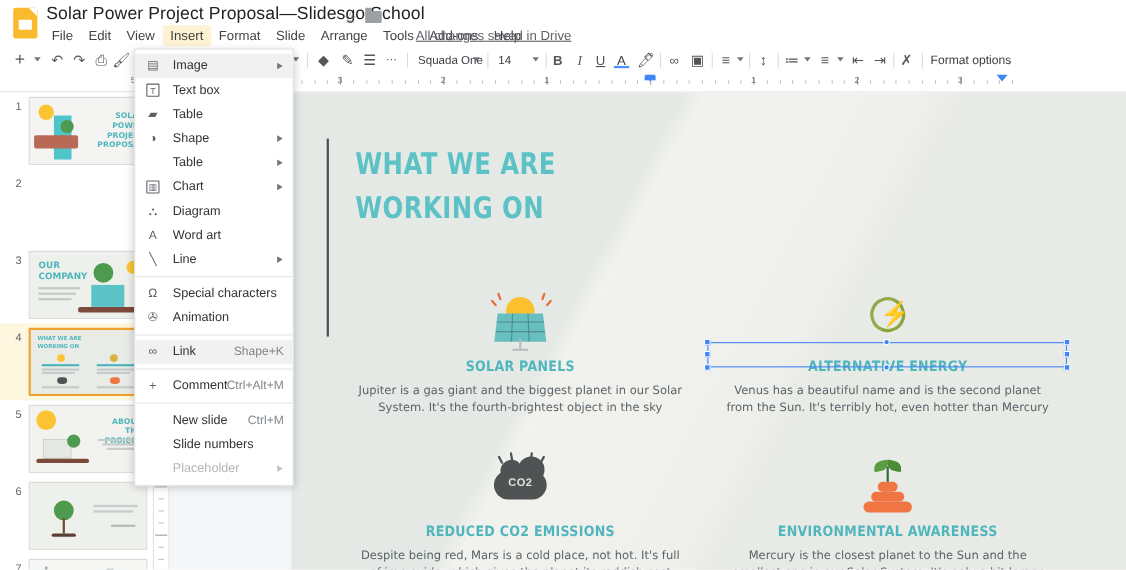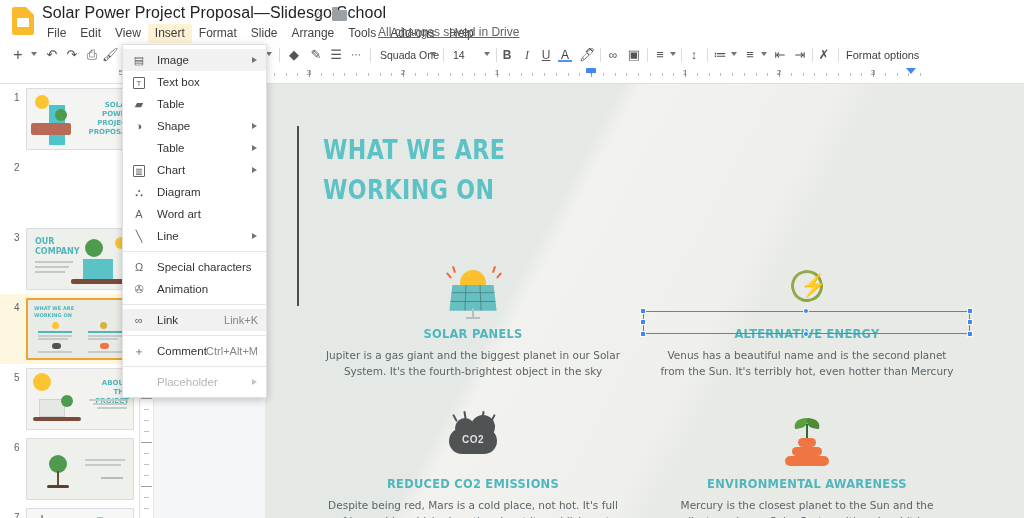--- a/index.html
+++ b/index.html
@@ -645,20 +645,22 @@
       <div class="mi"><span class="mi-ico">◑</span><span>Shape</span><span class="mi-arrow"></span></div>
       <div class="mi"><span>Table</span><span class="mi-arrow"></span></div>
       <div class="mi"><span class="mi-ico"><span class="glyph-box" style="font-size:8px;line-height:11px;">▥</span></span><span>Chart</span><span class="mi-arrow"></span></div>
       <div class="mi"><span class="mi-ico">⛬</span><span>Diagram</span></div>
       <div class="mi"><span class="mi-ico">A</span><span>Word art</span></div>
       <div class="mi"><span class="mi-ico">╲</span><span>Line</span><span class="mi-arrow"></span></div>
       <div class="mi-sep"></div>
       <div class="mi"><span class="mi-ico">Ω</span><span>Special characters</span></div>
       <div class="mi"><span class="mi-ico">✇</span><span>Animation</span></div>
       <div class="mi-sep"></div>
-      <div class="mi hl"><span class="mi-ico">∞</span><span>Link</span><span class="mi-short">Link+K</span></div>
+      <div class="mi hl"><span class="mi-ico">∞</span><span>Link</span><span class="mi-short">Shape+K</span></div>
       <div class="mi-sep"></div>
       <div class="mi"><span class="mi-ico">＋</span><span>Comment</span><span class="mi-short">Ctrl+Alt+M</span></div>
       <div class="mi-sep"></div>
+      <div class="mi"><span>New slide</span><span class="mi-short">Ctrl+M</span></div>
+      <div class="mi"><span>Slide numbers</span></div>
       <div class="mi disabled"><span>Placeholder</span><span class="mi-arrow"></span></div>
     </div>
 
 </div>
 
 </body></html>

